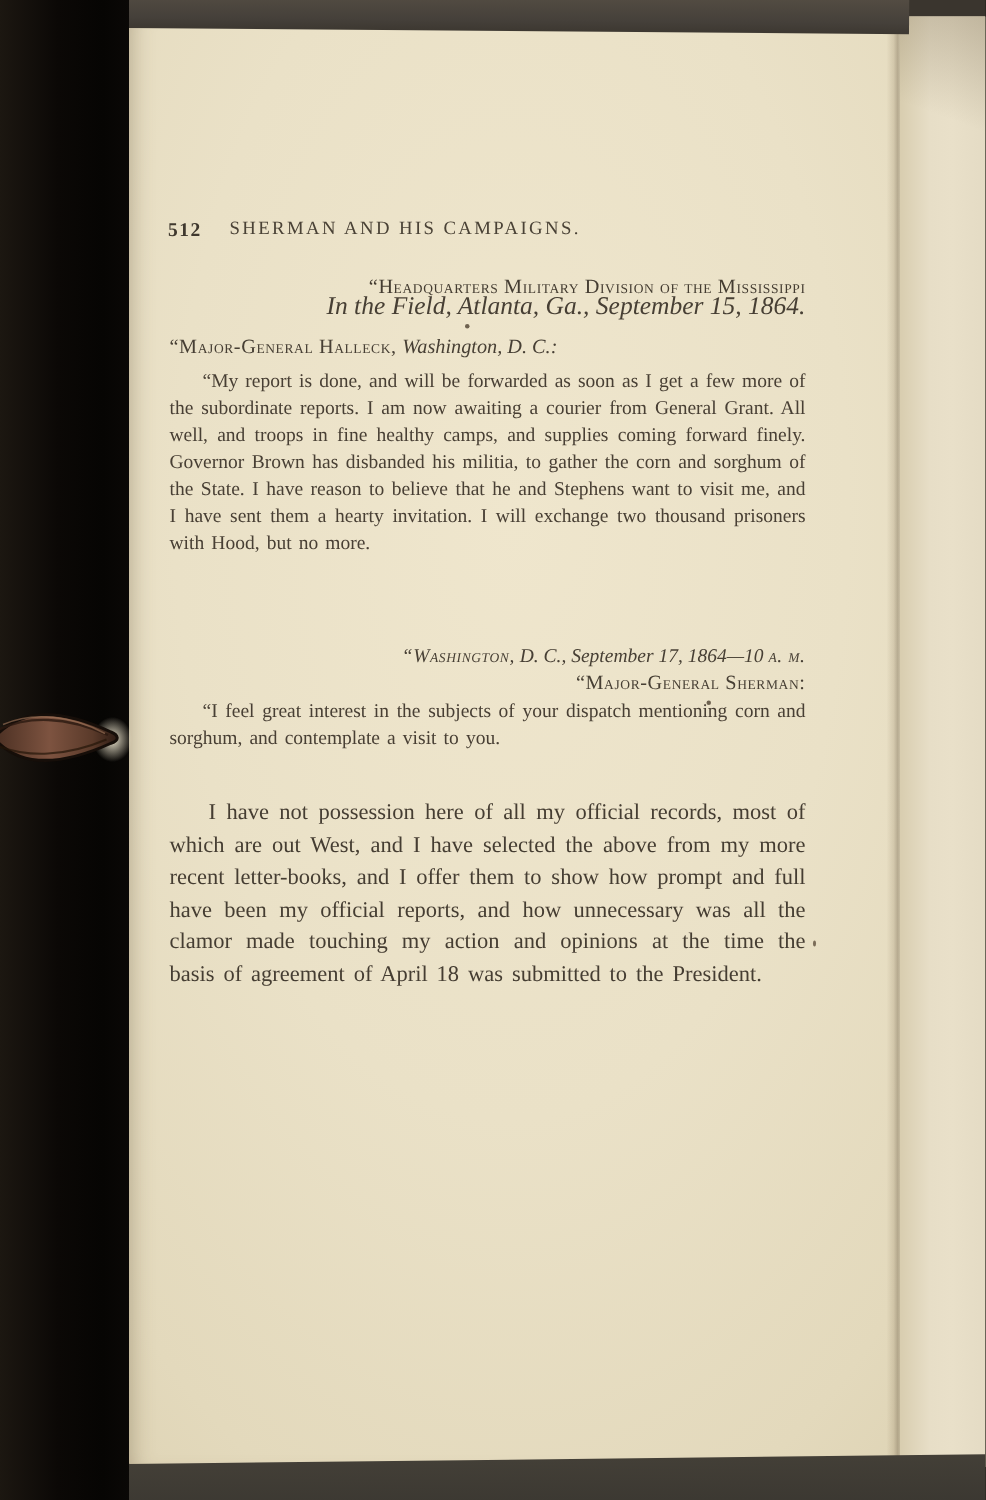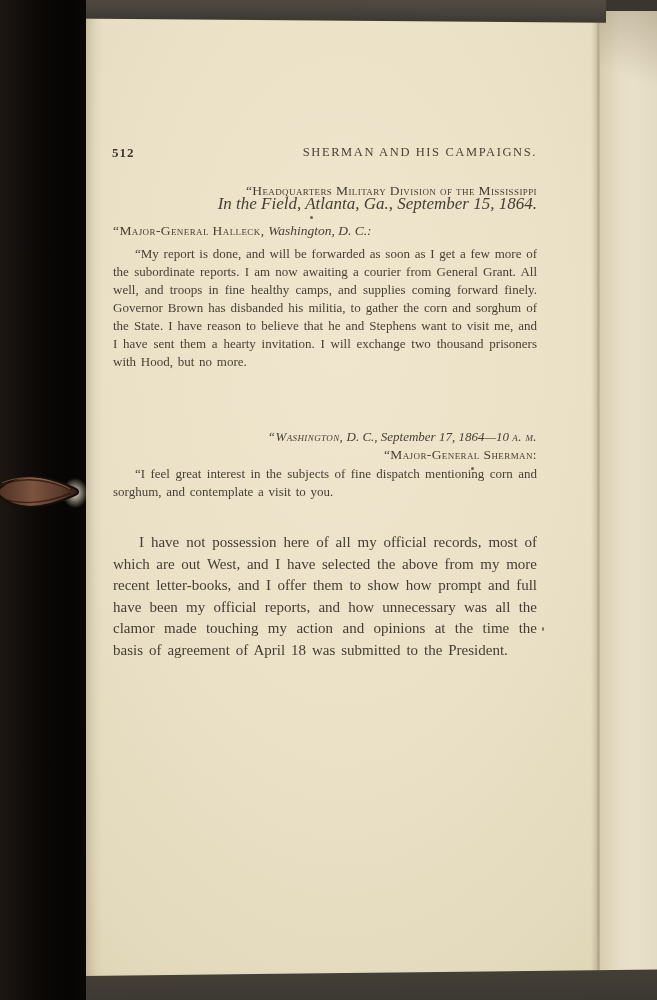--- a/index.html
+++ b/index.html
@@ -50,21 +50,21 @@
   }
   .tie { position:absolute; left:0px; top:462px; }
   
   .content {
     position:absolute; left:27px; top:0; width:424px; height:100%;
     color:#473f34;
   }
   .content > div, .content > p { position:absolute; margin:0; width:424px; }
   .head-row { top:134px; height:18px; font-size:13px; }
   .pageno { position:absolute; left:-1px; top:0; font-weight:bold; letter-spacing:1px; color:#3f382e; }
-  .running-head { display:block; text-align:right; padding-left:40px; font-size:12.5px; letter-spacing:1.6px; color:#4a4236; }
+  .running-head { display:block; text-align:left; padding-left:40px; font-size:12.5px; letter-spacing:1.6px; color:#4a4236; }
   .sc { font-variant: small-caps; letter-spacing:0.4px;text-align:right; }
   .it { font-style: italic; margin-top: 40px; }
   .right { text-align:right; }
   .l1-head1 { top:172px; font-size:13.5px; color:#443c31; }
   .l1-head2 { top:183px; font-size:17px;font-style:italic; }
   .l1-salute { top:212px; font-size:13.5px; }
   .l-body {
     font-size:13px; line-height:18px; text-align:justify; text-indent:22px;
     word-spacing:1.5px; color:#483f34;
   }
@@ -110,21 +110,21 @@
         <span class="sc">“Major-General Halleck, </span><span class="it">Washington, D. C.:</span>
       </div>
 
       <p class="l-body l1-body">“My report is done, and will be forwarded as soon as I get a few more of the subordinate reports. I am now awaiting a courier from General Grant. All well, and troops in fine healthy camps, and supplies coming forward finely. Governor Brown has disbanded his militia, to gather the corn and sorghum of the State. I have reason to believe that he and Stephens want to visit me, and I have sent them a hearty invitation. I will exchange two thousand prisoners with Hood, but no more.</p>
 
 
       <div class="l2-head right">
         <span class="sc">“Washington,</span><span> D. C., September 17, 1864—10 </span><span class="sc">a. m.</span>
       </div>
       <div class="l2-salute sc">“Major-General Sherman:</div>
-      <p class="l-body l2-body">“I feel great interest in the subjects of fine dispatch mentioning corn and sorghum, and contemplate a visit to you.</p>
+      <p class="l-body l2-body">“I feel great interest in the subjects of your dispatch mentioning corn and sorghum, and contemplate a visit to you.</p>
 
       <p class="closing">I have not possession here of all my official records, most of which are out West, and I have selected the above from my more recent letter-books, and I offer them to show how prompt and full have been my official reports, and how unnecessary was all the clamor made touching my action and opinions at the time the basis of agreement of April 18 was submitted to the President.</p>
     </div>
 
     <div class="speck s1"></div>
     <div class="speck s2"></div>
     <div class="speck s3"></div>
   </div>
 
   <div class="band-top"></div>

